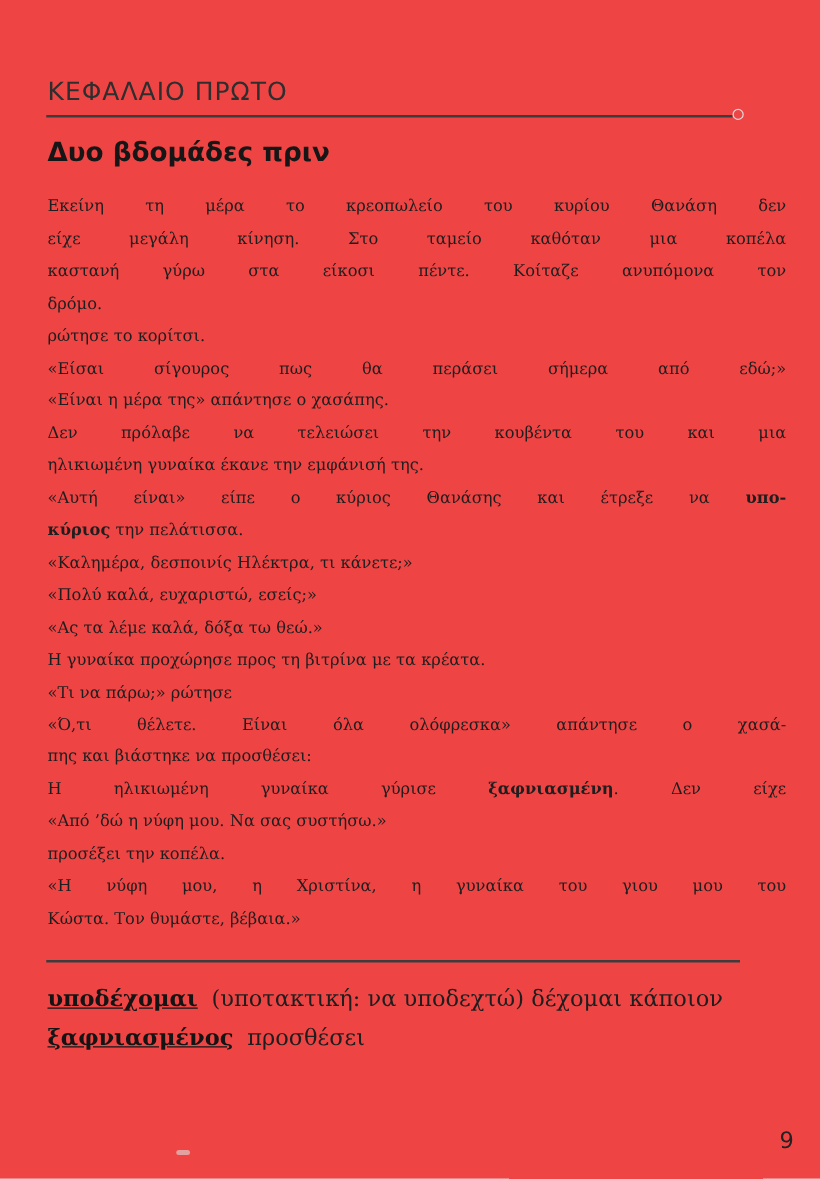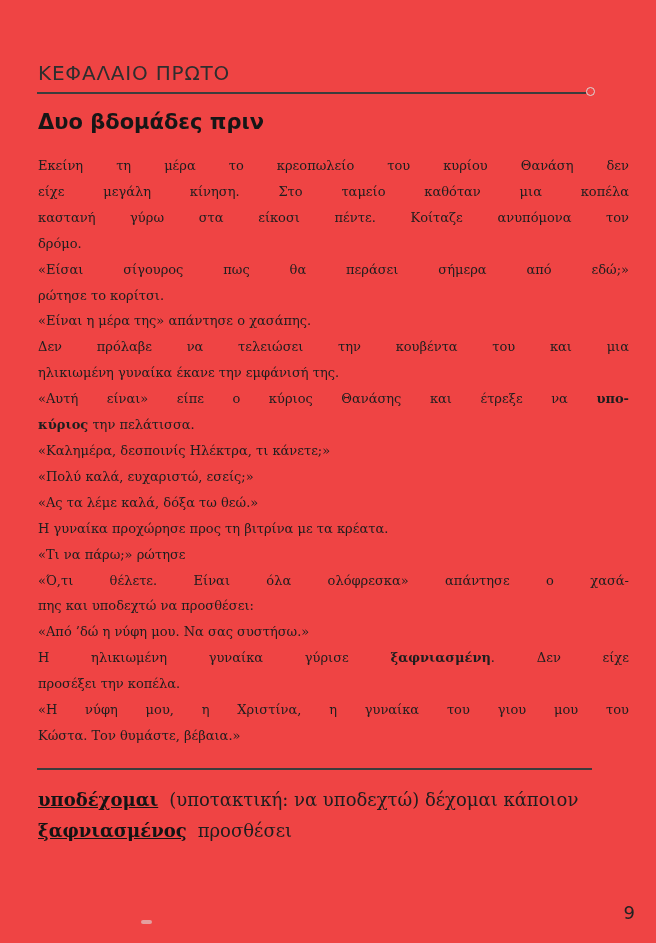--- a/index.html
+++ b/index.html
@@ -99,36 +99,36 @@
   <div class="rule rule-top"></div>
   <div class="artifact-dot"></div>
 
   <div class="section-title">Δυο βδομάδες πριν</div>
 
   <div class="story">
       <div class="line justify"><span>Εκείνη τη μέρα το κρεοπωλείο του κυρίου Θανάση δεν</span></div>
       <div class="line justify"><span>είχε μεγάλη κίνηση. Στο ταμείο καθόταν μια κοπέλα</span></div>
       <div class="line justify"><span>καστανή γύρω στα είκοσι πέντε. Κοίταζε ανυπόμονα τον</span></div>
       <div class="line"><span>δρόμο.</span></div>
+      <div class="line"><span>ρώτησε το κορίτσι.</span></div>
       <div class="line justify"><span>«Είσαι σίγουρος πως θα περάσει σήμερα από εδώ;»</span></div>
-      <div class="line"><span>ρώτησε το κορίτσι.</span></div>
       <div class="line"><span>«Είναι η μέρα της» απάντησε ο χασάπης.</span></div>
       <div class="line justify"><span>Δεν πρόλαβε να τελειώσει την κουβέντα του και μια</span></div>
       <div class="line"><span>ηλικιωμένη γυναίκα έκανε την εμφάνισή της.</span></div>
       <div class="line justify"><span>«Αυτή είναι» είπε ο κύριος Θανάσης και έτρεξε να </span><span class="bold">υπο-</span></div>
       <div class="line"><span class="bold">κύριος</span><span> την πελάτισσα.</span></div>
       <div class="line"><span>«Καλημέρα, δεσποινίς Ηλέκτρα, τι κάνετε;»</span></div>
       <div class="line"><span>«Πολύ καλά, ευχαριστώ, εσείς;»</span></div>
       <div class="line"><span>«Ας τα λέμε καλά, δόξα τω θεώ.»</span></div>
       <div class="line"><span>Η γυναίκα προχώρησε προς τη βιτρίνα με τα κρέατα.</span></div>
       <div class="line"><span>«Τι να πάρω;» ρώτησε</span></div>
       <div class="line justify"><span>«Ό,τι θέλετε. Είναι όλα ολόφρεσκα» απάντησε ο χασά-</span></div>
-      <div class="line"><span>πης και υποδεχτώ να προσθέσει:</span></div>
+      <div class="line"><span>πης και βιάστηκε να προσθέσει:</span></div>
+      <div class="line justify"><span>Η ηλικιωμένη γυναίκα γύρισε </span><span class="bold">ξαφνιασμένη</span><span>. Δεν είχε</span></div>
       <div class="line"><span>«Από ’δώ η νύφη μου. Να σας συστήσω.»</span></div>
-      <div class="line justify"><span>Η ηλικιωμένη γυναίκα γύρισε </span><span class="bold">ξαφνιασμένη</span><span>. Δεν είχε</span></div>
       <div class="line"><span>προσέξει την κοπέλα.</span></div>
       <div class="line justify"><span>«Η νύφη μου, η Χριστίνα, η γυναίκα του γιου μου του</span></div>
       <div class="line"><span>Κώστα. Τον θυμάστε, βέβαια.»</span></div>
     </div>
 
   <div class="rule rule-bottom"></div>
 
   <div class="footnotes">
       <div class="footnote-row"><span class="fn-term">υποδέχομαι</span><span class="fn-def">(υποτακτική: να υποδεχτώ) δέχομαι κάποιον</span></div>
       <div class="footnote-row"><span class="fn-term">ξαφνιασμένος</span><span class="fn-def">προσθέσει</span></div>

